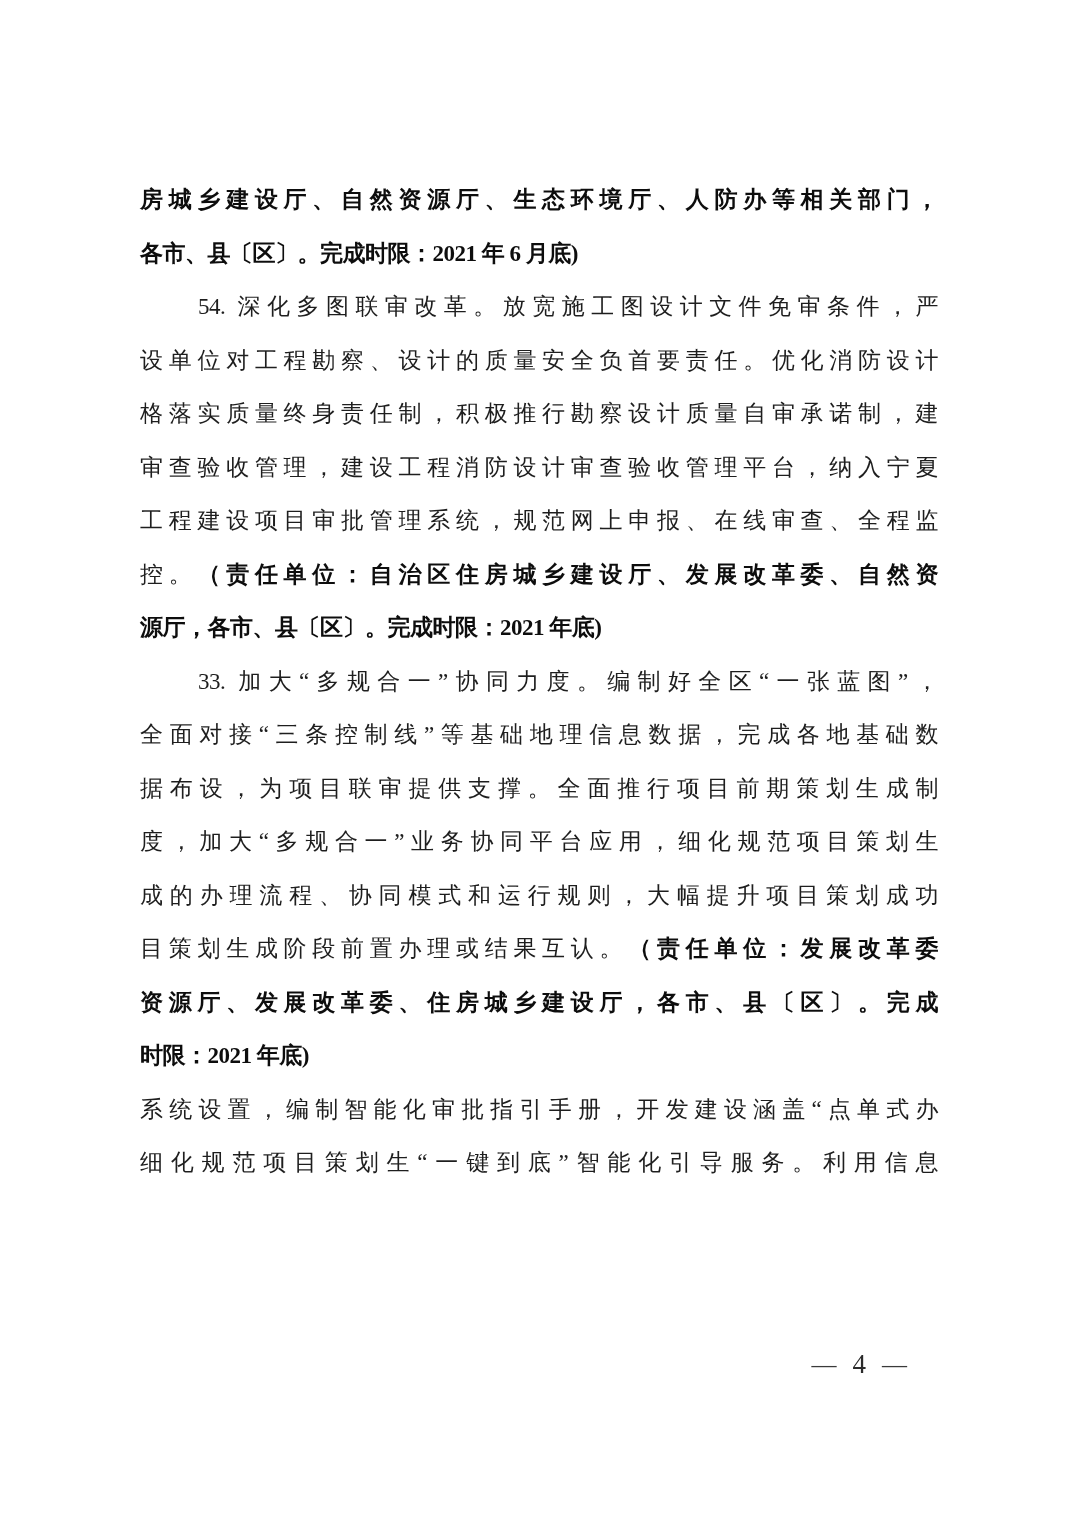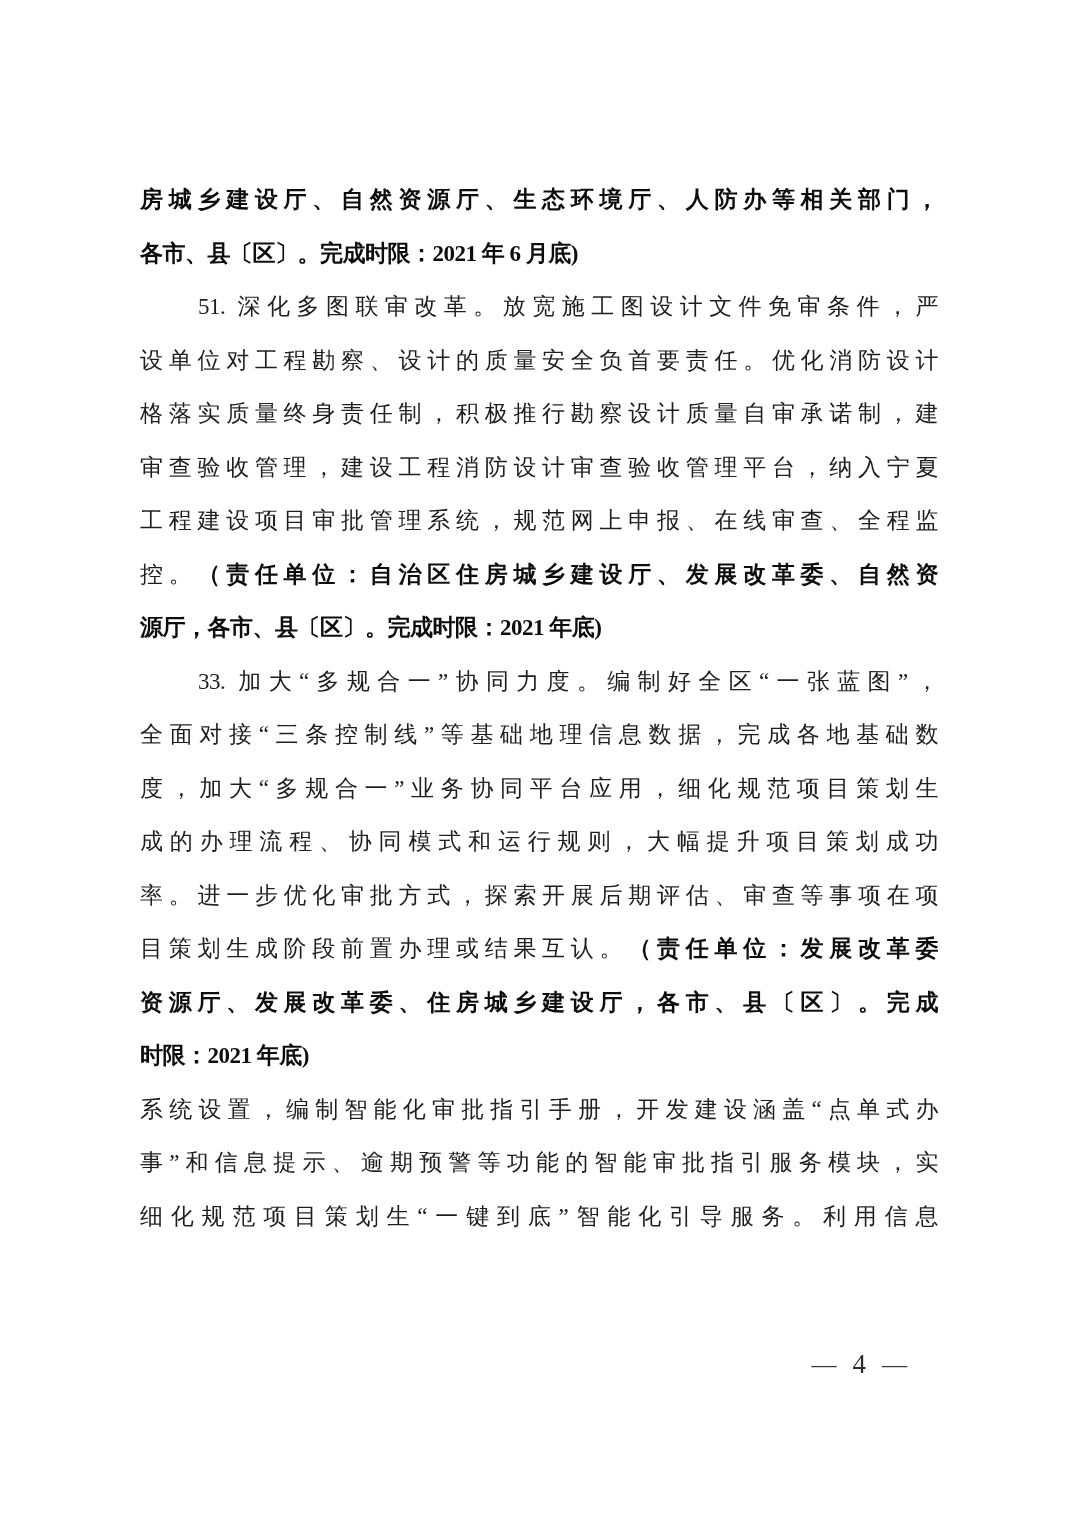--- a/index.html
+++ b/index.html
@@ -69,37 +69,36 @@
   }
 </style>
 </head>
 <body>
 
 <div class="page">
 
   <div class="text-block">
       <div class="line just"><span class="seg-kai">房城乡建设厅、自然资源厅、生态环境厅、人防办等相关部门，</span></div>
       <div class="line short"><span class="seg-kai">各市、县〔区〕。完成时限：2021 年 6 月底)</span></div>
-      <div class="line indent just"><span class="seg-fs">51. 深化多图联审改革。放宽施工图设计文件免审条件，严</span></div>
+      <div class="line indent just"><span class="seg-fs">54. 深化多图联审改革。放宽施工图设计文件免审条件，严</span></div>
       <div class="line just"><span class="seg-fs">设单位对工程勘察、设计的质量安全负首要责任。优化消防设计</span></div>
       <div class="line just"><span class="seg-fs">格落实质量终身责任制，积极推行勘察设计质量自审承诺制，建</span></div>
       <div class="line just"><span class="seg-fs">审查验收管理，建设工程消防设计审查验收管理平台，纳入宁夏</span></div>
       <div class="line just"><span class="seg-fs">工程建设项目审批管理系统，规范网上申报、在线审查、全程监</span></div>
       <div class="line just"><span class="seg-fs">控。</span><span class="seg-kai">（责任单位：自治区住房城乡建设厅、发展改革委、自然资</span></div>
       <div class="line short"><span class="seg-kai">源厅，各市、县〔区〕。完成时限：2021 年底)</span></div>
       <div class="line indent just"><span class="seg-fs">33. 加大“多规合一”协同力度。编制好全区“一张蓝图”，</span></div>
       <div class="line just"><span class="seg-fs">全面对接“三条控制线”等基础地理信息数据，完成各地基础数</span></div>
+      <div class="line just"><span class="seg-fs">据布设，为项目联审提供支撑。全面推行项目前期策划生成制</span></div>
       <div class="line just"><span class="seg-fs">度，加大“多规合一”业务协同平台应用，细化规范项目策划生</span></div>
       <div class="line just"><span class="seg-fs">成的办理流程、协同模式和运行规则，大幅提升项目策划成功</span></div>
-      <div class="line just"><span class="seg-fs">率。进一步优化审批方式，探索开展后期评估、审查等事项在项</span></div>
       <div class="line just"><span class="seg-fs">目策划生成阶段前置办理或结果互认。</span><span class="seg-kai">（责任单位：发展改革委</span></div>
       <div class="line just"><span class="seg-kai">资源厅、发展改革委、住房城乡建设厅，各市、县〔区〕。完成</span></div>
       <div class="line short"><span class="seg-kai">时限：2021 年底)</span></div>
       <div class="line just"><span class="seg-fs">系统设置，编制智能化审批指引手册，开发建设涵盖“点单式办</span></div>
-      <div class="line just"><span class="seg-fs">事”和信息提示、逾期预警等功能的智能审批指引服务模块，实</span></div>
       <div class="line just"><span class="seg-fs">细化规范项目策划生“一键到底”智能化引导服务。利用信息</span></div>
     </div>
 
   <div class="page-footer">
     <span class="dash">—</span>
     <span class="num">4</span>
     <span class="dash">—</span>
   </div>
 
 </div>

